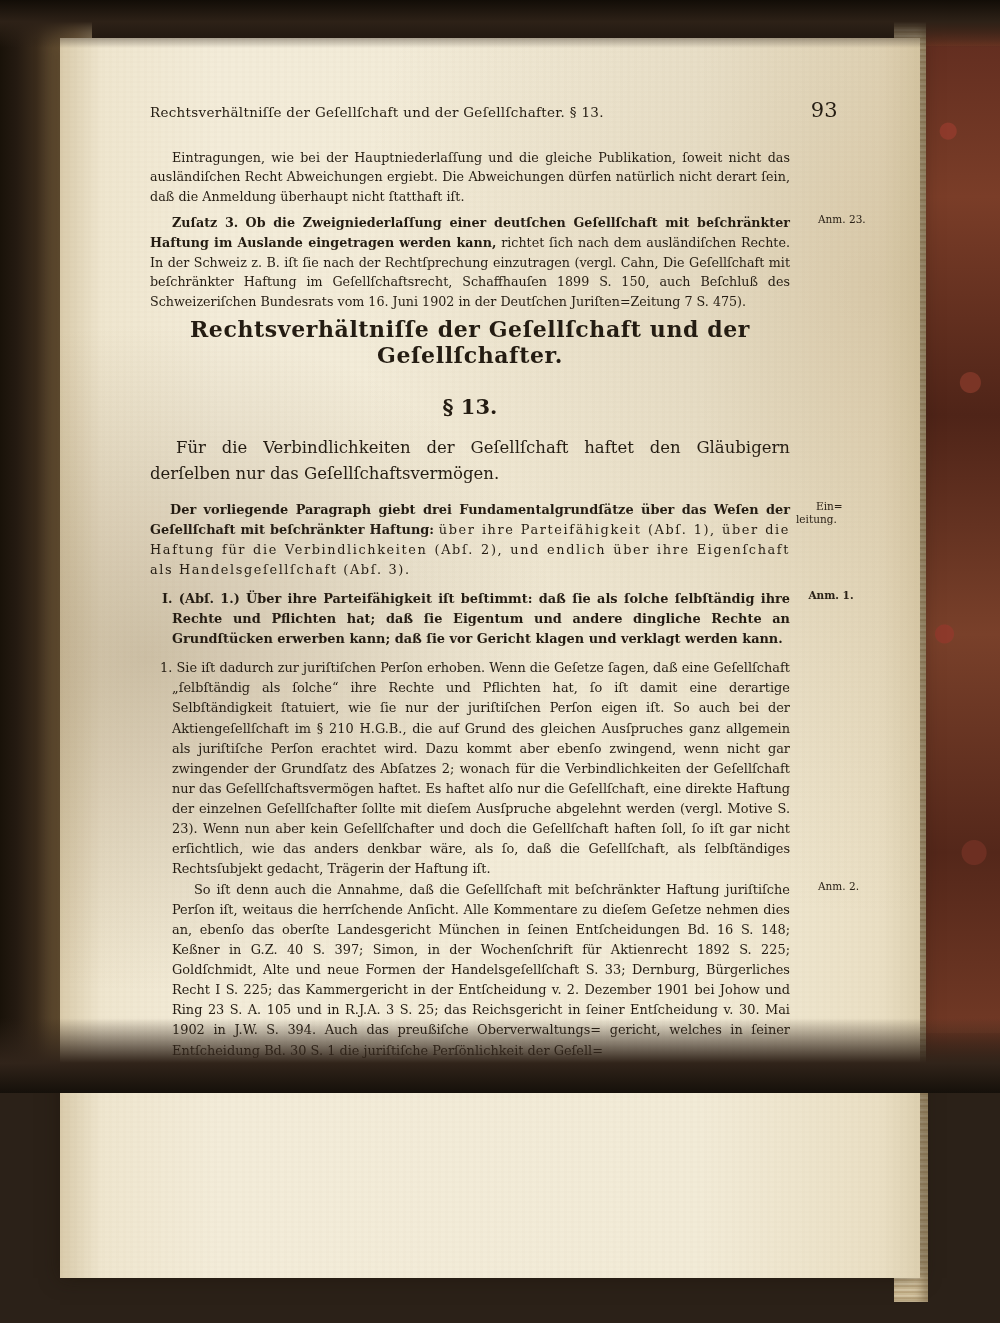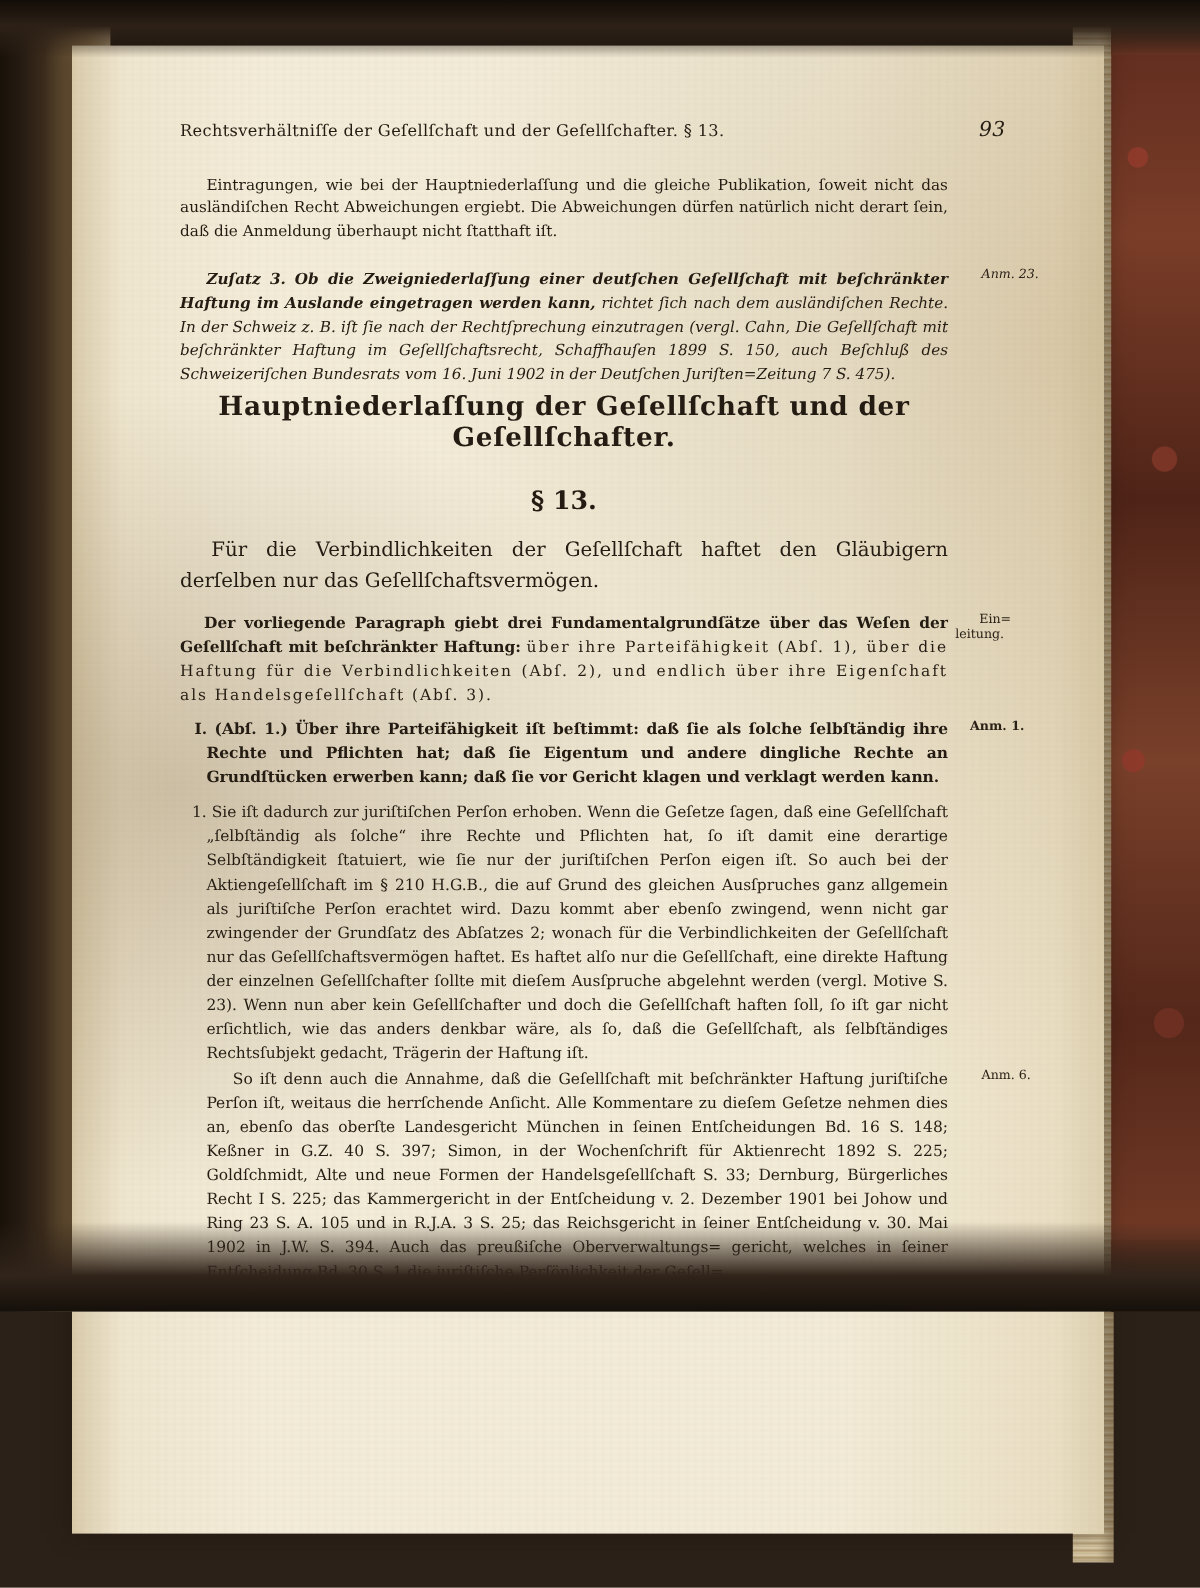--- a/index.html
+++ b/index.html
@@ -75,28 +75,28 @@
   .textblock{
     position:absolute;left:90px;top:60px;width:640px;
     color:#241c12;
   }
   .runhead{
     display:flex;align-items:baseline;justify-content:space-between;
     font-size:13.5px;letter-spacing:.3px;
     margin-bottom:26px;
   }
   .runhead .title{ }
-  .runhead .pageno{ font-size:17px; margin-right:-48px;font-style:italic;}
+  .runhead .pageno{ font-size:21px; margin-right:-48px;}
   p{margin:0 0 0 0;text-align:justify;}
   .small{
     font-size:12.7px;line-height:1.53;text-indent:22px;
     letter-spacing:.05px;
   }
   .bold{font-weight:bold;}
-  .zusatz{font-size:12.7px;line-height:1.55;text-align:justify;margin-top:21px;text-indent:22px;font-style:italic;}
+  .zusatz{font-size:12.7px;line-height:1.55;text-align:justify;margin-top:7px;text-indent:22px;}
   .sectionhead{
     text-align:center;font-size:15.5px;letter-spacing:5px;margin:44px 0 14px 0;
   }
   .chapter{
     text-align:center;font-weight:bold;font-size:22px;letter-spacing:.6px;margin:4px 0 26px 0;
   }
   .para-num{
     text-align:center;font-weight:bold;font-size:21px;margin:0 0 16px 0;
   }
   .lawtext{
@@ -146,41 +146,41 @@
 
       <p class="small">Eintragungen, wie bei der Hauptniederlaſſung und die gleiche Publikation, ſoweit nicht das ausländiſchen Recht Abweichungen ergiebt.  Die Abweichungen dürfen natürlich nicht derart ſein, daß die Anmeldung überhaupt nicht ſtatthaft iſt.</p>
 
       <div class="zusatz anchor">
         <span class="bold">Zuſatz 3.</span>
         <span class="bold">Ob die Zweigniederlaſſung einer deutſchen Geſellſchaft mit beſchränkter Haftung im Auslande eingetragen werden kann,</span>
         <span>richtet ſich nach dem ausländiſchen Rechte.  In der Schweiz z. B. iſt ſie nach der Rechtſprechung einzutragen (vergl. Cahn, Die Geſellſchaft mit beſchränkter Haftung im Geſellſchaftsrecht, Schaffhauſen 1899 S. 150, auch Beſchluß des Schweizeriſchen Bundesrats vom 16. Juni 1902 in der Deutſchen Juriſten=Zeitung 7 S. 475).</span>
         <span class="margin-note" style="top:0;">Anm. 23.</span>
       </div>
 
-      <div class="chapter">Hauptniederlaſſung der Geſellſchaft und der Geſellſchafter.</div>
+      <div class="chapter">Rechtsverhältniſſe der Geſellſchaft und der Geſellſchafter.</div>
       <div class="para-num">§ 13.</div>
 
       <p class="lawtext">Für die Verbindlichkeiten der Geſellſchaft haftet den Gläubigern derſelben nur das Geſellſchaftsvermögen.</p>
 
       <div class="commentary anchor">
         <span class="bold">Der vorliegende Paragraph giebt drei Fundamentalgrundſätze über das Weſen der Geſellſchaft mit beſchränkter Haftung:</span>
         <span class="spaced">über ihre Parteifähigkeit (Abſ. 1), über die Haftung für die Verbindlichkeiten (Abſ. 2), und endlich über ihre Eigenſchaft als Handelsgeſellſchaft (Abſ. 3).</span>
         <span class="margin-note" style="top:0;">Ein= leitung.</span>
       </div>
 
       <div class="item-bold anchor">
         <span>I. (Abſ. 1.)  Über ihre Parteifähigkeit iſt beſtimmt: daß ſie als ſolche ſelbſtändig ihre Rechte und Pflichten hat; daß ſie Eigentum und andere dingliche Rechte an Grundſtücken erwerben kann; daß ſie vor Gericht klagen und verklagt werden kann.</span>
         <span class="margin-note" style="top:0;text-align:center;">Anm. 1.</span>
       </div>
 
       <div class="item anchor">
         <span>1. Sie iſt dadurch zur juriſtiſchen Perſon erhoben.  Wenn die Geſetze ſagen, daß eine Geſellſchaft „ſelbſtändig als ſolche“ ihre Rechte und Pflichten hat, ſo iſt damit eine derartige Selbſtändigkeit ſtatuiert, wie ſie nur der juriſtiſchen Perſon eigen iſt.  So auch bei der Aktiengeſellſchaft im § 210 H.G.B., die auf Grund des gleichen Ausſpruches ganz allgemein als juriſtiſche Perſon erachtet wird.  Dazu kommt aber ebenſo zwingend, wenn nicht gar zwingender der Grundſatz des Abſatzes 2; wonach für die Verbindlichkeiten der Geſellſchaft nur das Geſellſchaftsvermögen haftet.  Es haftet alſo nur die Geſellſchaft, eine direkte Haftung der einzelnen Geſellſchafter ſollte mit dieſem Ausſpruche abgelehnt werden (vergl. Motive S. 23).  Wenn nun aber kein Geſellſchafter und doch die Geſellſchaft haften ſoll, ſo iſt gar nicht erſichtlich, wie das anders denkbar wäre, als ſo, daß die Geſellſchaft, als ſelbſtändiges Rechtsſubjekt gedacht, Trägerin der Haftung iſt.</span>
         <span class="cont anchor">
           <span>So iſt denn auch die Annahme, daß die Geſellſchaft mit beſchränkter Haftung juriſtiſche Perſon iſt, weitaus die herrſchende Anſicht.  Alle Kommentare zu dieſem Geſetze nehmen dies an, ebenſo das oberſte Landesgericht München in ſeinen Entſcheidungen Bd. 16 S. 148; Keßner in G.Z. 40 S. 397; Simon, in der Wochenſchrift für Aktienrecht 1892 S. 225; Goldſchmidt, Alte und neue Formen der Handelsgeſellſchaft S. 33; Dernburg, Bürgerliches Recht I S. 225; das Kammergericht in der Entſcheidung v. 2. Dezember 1901 bei Johow und Ring 23 S. A. 105 und in R.J.A. 3 S. 25; das Reichsgericht in ſeiner Entſcheidung v. 30. Mai 1902 in J.W. S. 394.  Auch das preußiſche Oberverwaltungs= gericht, welches in ſeiner Entſcheidung Bd. 30 S. 1 die juriſtiſche Perſönlichkeit der Geſell=</span>
-          <span class="margin-note" style="top:0;">Anm. 6.</span>
+          <span class="margin-note" style="top:0;">Anm. 2.</span>
         </span>
       </div>
 
     </div>
   </div>
 
   <div class="shadow-top"></div>
   <div class="shadow-bottom"></div>
 </div>
 

